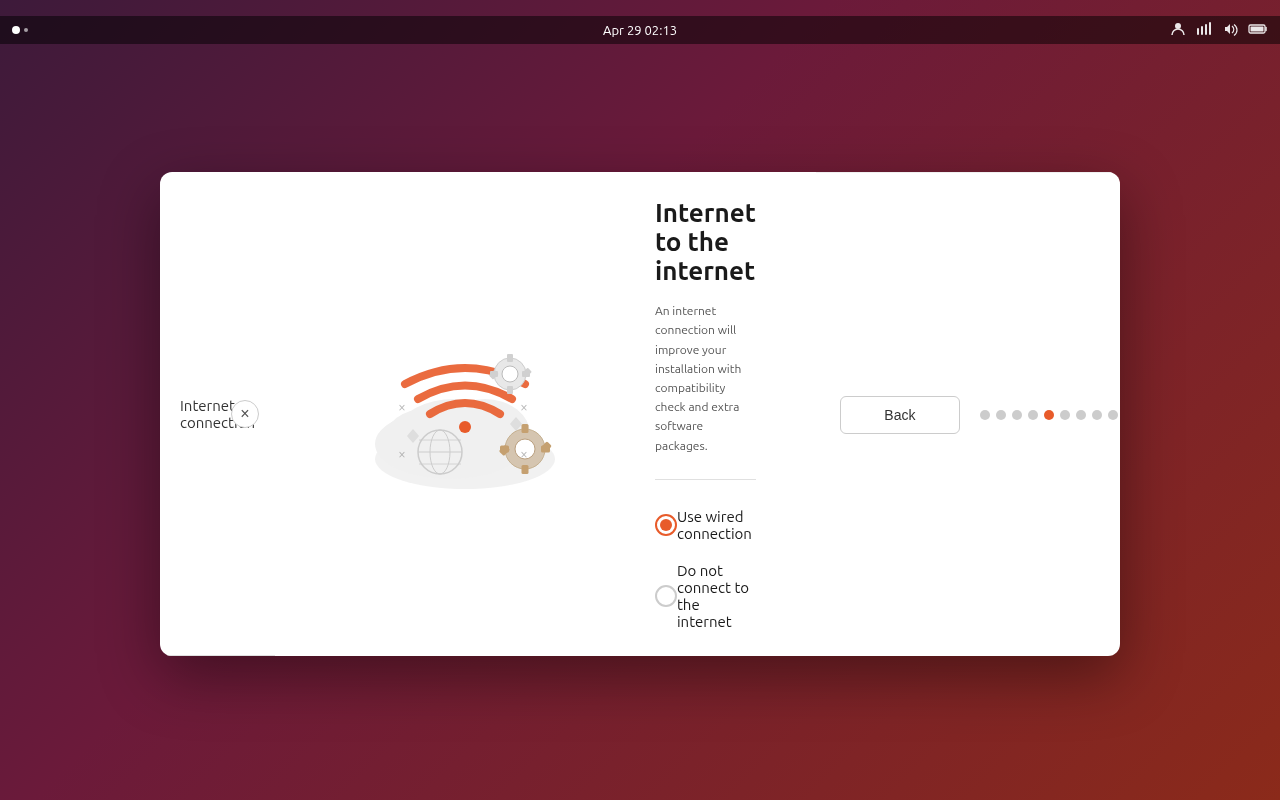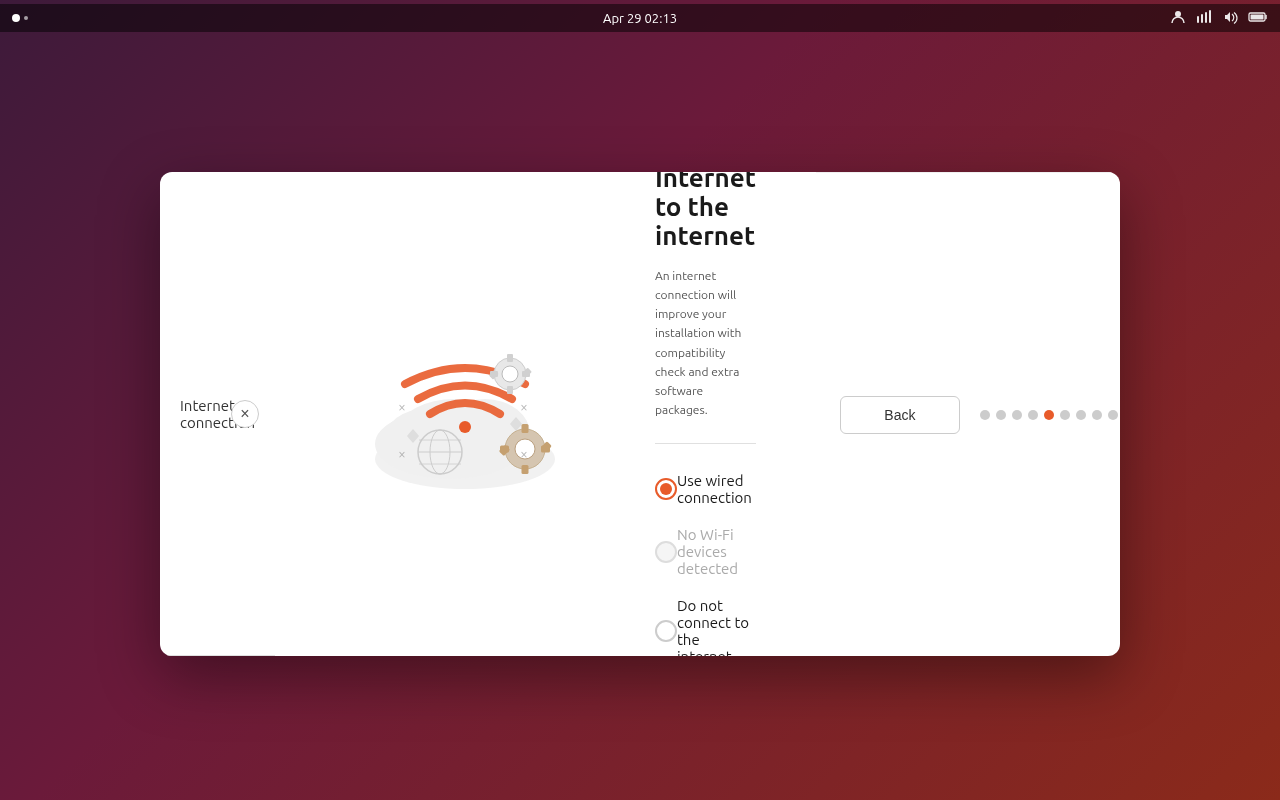--- a/index.html
+++ b/index.html
@@ -9,21 +9,21 @@
       height: 800px;
       overflow: hidden;
       font-family: 'Ubuntu', 'Segoe UI', sans-serif;
       background: linear-gradient(135deg, #3d1a3a 0%, #6b1a3a 40%, #8b2a1a 100%);
       position: relative;
     }
 
     
     .taskbar {
       position: absolute;
-      top: 4px;
+      top: 16px;
       left: 0;
       width: 100%;
       height: 28px;
       background: rgba(0,0,0,0.5);
       display: flex;
       align-items: center;
       justify-content: space-between;
       padding: 0 12px;
       z-index: 100;
     }
@@ -404,24 +404,20 @@
         <p class="page-description">An internet connection will improve your installation with compatibility check and extra software packages.</p>
         <hr class="divider">
 
         <div class="radio-group">
 
           <label class="radio-option">
             <div class="radio-circle selected"></div>
             <span class="radio-label">Use wired connection</span>
           </label>
 
-          <label class="radio-option" style="cursor:default">
-            <div class="radio-circle disabled"></div>
-            <span class="radio-label disabled">No Wi-Fi devices detected</span>
-          </label>
 
           <label class="radio-option">
             <div class="radio-circle"></div>
             <span class="radio-label">Do not connect to the internet</span>
           </label>
 
         </div>
       </div>
 
     </div>

